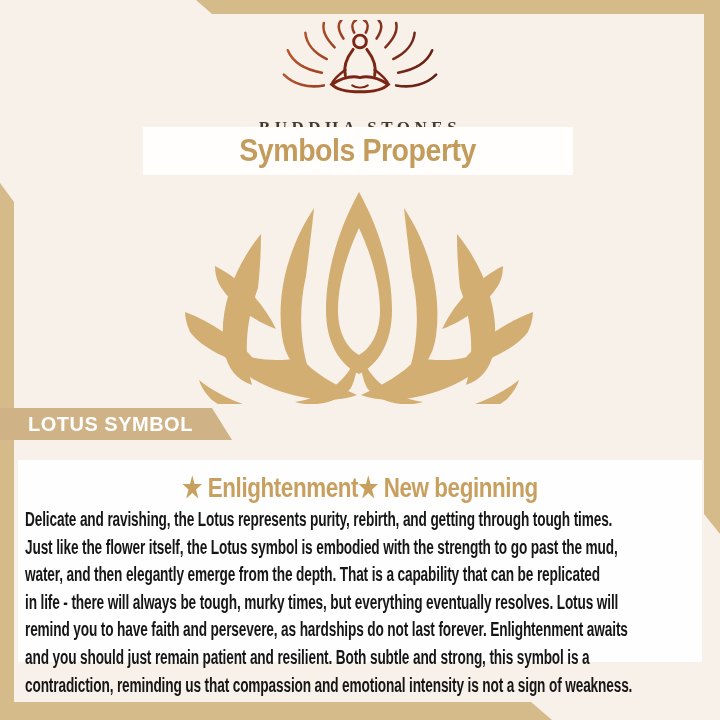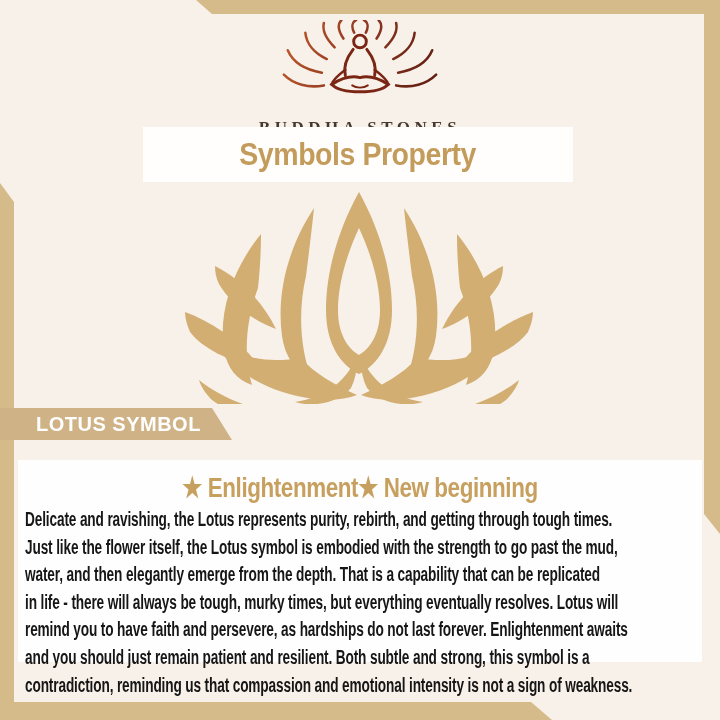--- a/index.html
+++ b/index.html
@@ -19,32 +19,32 @@
     -webkit-clip-path:polygon(0 0,14px 19px,14px 537px,0 537px);
     clip-path:polygon(0 0,14px 19px,14px 537px,0 537px);}
   .bottom-band{position:absolute;left:0;bottom:0;width:552px;height:18px;background:#d5ba8a;
     -webkit-clip-path:polygon(0 0,531px 0,552px 18px,0 18px);
     clip-path:polygon(0 0,531px 0,552px 18px,0 18px);}
   
   .logo-wrap{position:absolute;left:0;top:20px;width:720px;text-align:center;}
   .brand-name{margin-top:12px;font-family:"Liberation Serif",serif;font-weight:700;
     font-size:17px;letter-spacing:4.5px;color:#463a30;}
   
-  .banner{position:absolute;left:143px;top:127px;width:430px;height:55px;background:#fffefd;
+  .banner{position:absolute;left:143px;top:127px;width:430px;height:48px;background:#fffefd;
     display:flex;align-items:center;justify-content:center;}
   .banner-title{font-size:31px;font-weight:bold;color:#c39b5b;white-space:nowrap;
     transform:scaleX(.92);letter-spacing:-.5px;}
   
   .lotus{position:absolute;left:179px;top:186px;}
   
   .section-band{position:absolute;left:0;top:408px;width:232px;height:38px;background:#cfb285;
     -webkit-clip-path:polygon(0 0,212px 0,232px 32px,0 32px);
     clip-path:polygon(0 0,212px 0,232px 32px,0 32px);
     color:#ffffff;font-size:20px;font-weight:bold;letter-spacing:.5px;
-    line-height:32px;padding-left:36px;box-sizing:border-box;}
+    line-height:32px;padding-left:28px;box-sizing:border-box;}
   
   .panel{position:absolute;left:18px;top:460px;width:684px;height:202px;background:#fffefe;}
   .panel-heading{margin:0;padding-top:11px;text-align:center;font-size:28px;font-weight:bold;
     color:#c7a05f;white-space:nowrap;transform:scaleX(.8);letter-spacing:-.5px;}
   .para{position:absolute;left:7px;top:46px;width:966px;transform:scaleX(.70);
     transform-origin:0 0;color:#161616;font-weight:bold;font-size:19.5px;}
   .para .line{white-space:nowrap;height:27.6px;line-height:27.6px;letter-spacing:-.2px;}
 </style>
 </head>
 <body>

